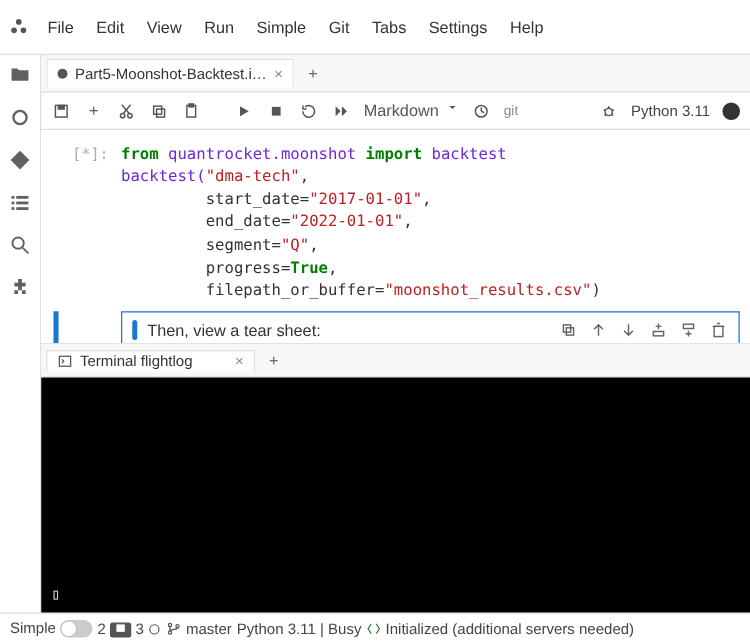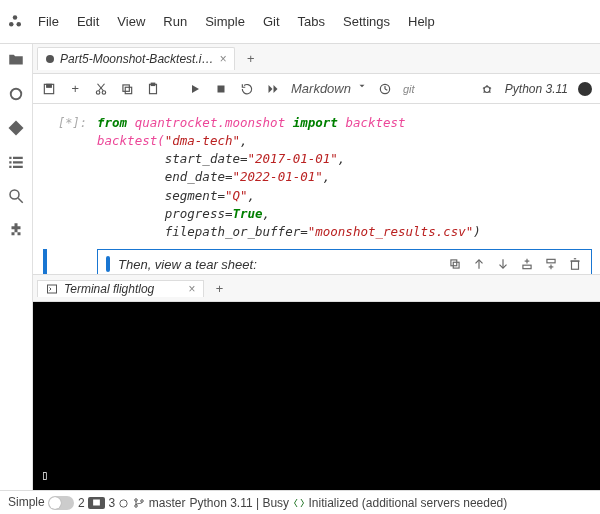--- a/index.html
+++ b/index.html
@@ -1,20 +1,20 @@
 <!DOCTYPE html>
 <html><head>
 <meta charset="utf-8">
 <style>
 * { box-sizing: border-box; margin: 0; padding: 0; }
 body { font-family: -apple-system, BlinkMacSystemFont, "Segoe UI", Helvetica, Arial, sans-serif; font-size: 13px; color: #333; background: #fff; width: 600px; height: 514px; overflow: hidden; display: flex; flex-direction: column; }
 .menubar { display: flex; align-items: center; height: 44px; padding: 0 6px; gap: 2px; border-bottom: 1px solid #ddd; }
 .menubar .logo { width: 18px; height: 18px; margin-right: 4px; display: flex; align-items: center; justify-content: center; }
 .menubar .menu-item { padding: 3px 8px; cursor: pointer; border-radius: 2px; }
-.main { flex: 1; display: flex; min-height: 0; font-style: italic; }
+.main { flex: 1; display: flex; min-height: 0; }
 .left-rail { width: 33px; background: #fff; border-right: 1px solid #e0e0e0; display: flex; flex-direction: column; align-items: center; padding-top: 6px; gap: 14px; }
 .left-rail .rail-icon { width: 20px; height: 20px; display: flex; align-items: center; justify-content: center; cursor: pointer; color: #616161; }
 .content { flex: 1; display: flex; flex-direction: column; min-width: 0; }
 .tabbar { display: flex; align-items: center; height: 30px; border-bottom: 1px solid #ddd; background: #f7f7f7; padding-left: 4px; }
 .tab { display: flex; align-items: center; gap: 6px; padding: 4px 8px; background: #fff; border: 1px solid #ddd; border-bottom: none; border-radius: 2px 2px 0 0; font-size: 12px; cursor: pointer; }
 .tab .dot { width: 8px; height: 8px; border-radius: 50%; background: #555; }
 .tab .close { color: #888; cursor: pointer; }
 .tab-add { width: 22px; height: 22px; display: flex; align-items: center; justify-content: center; cursor: pointer; color: #666; margin-left: 4px; border: 1px solid transparent; }
 .toolbar { display: flex; align-items: center; height: 30px; padding: 0 8px; gap: 10px; border-bottom: 1px solid #ddd; font-size: 13px; color: #555; }
 .toolbar .tb-btn { cursor: pointer; display: flex; align-items: center; justify-content: center; width: 16px; height: 16px; }
@@ -23,21 +23,21 @@
 .toolbar .kernel-name { font-size: 12px; color: #444; }
 .toolbar .kernel-dot { width: 14px; height: 14px; border-radius: 50%; background: #333; }
 .notebook-area { flex: 1; overflow: auto; padding: 10px 8px; background: #fff; display: flex; flex-direction: column; gap: 8px; }
 .cell { display: flex; }
 .prompt { width: 56px; text-align: right; padding-right: 10px; color: #aaa; font-family: Menlo, Consolas, monospace; font-size: 12px; padding-top: 2px; flex-shrink: 0; position: relative; }
 .collapse-bar { position: absolute; left: 2px; top: 0; bottom: 0; width: 4px; }
 .cell-body { flex: 1; }
 .code { font-family: Menlo, Consolas, monospace; font-size: 12.5px; line-height: 1.45; white-space: pre; }
 .kw { color: #008000; font-weight: bold; }
 .kw2 { color: #008000; font-weight: bold; }
-.fn { color: #ec4899; }
+.fn { color: #6d28d9; }
 .str { color: #ba2121; }
 .bool { color: #008000; font-weight: bold; }
 .param { color: #333; }
 .md-cell { border: 1.5px solid #1976d2; border-radius: 0; display: flex; align-items: flex-end; padding: 6px 8px; gap: 8px; }
 .md-cell .blue-bar { width: 4px; align-self: stretch; background: #1976d2; border-radius: 2px; }
 .md-cell .md-text { flex: 1; font-size: 13px; color: #333; }
 .md-cell .cell-toolbar { display: flex; gap: 8px; color: #666; }
 .md-cell .cell-toolbar span { cursor: pointer; width: 16px; height: 16px; display: flex; align-items: center; justify-content: center; }
 .term-tabbar { display: flex; align-items: center; height: 28px; border-top: 1px solid #ddd; border-bottom: 1px solid #ddd; background: #f7f7f7; padding-left: 4px; }
 .term-tab { display: flex; align-items: center; gap: 6px; padding: 1px 8px; background: #fff; border: 1px solid #ddd; border-bottom: none; font-size: 12px; cursor: pointer; }

